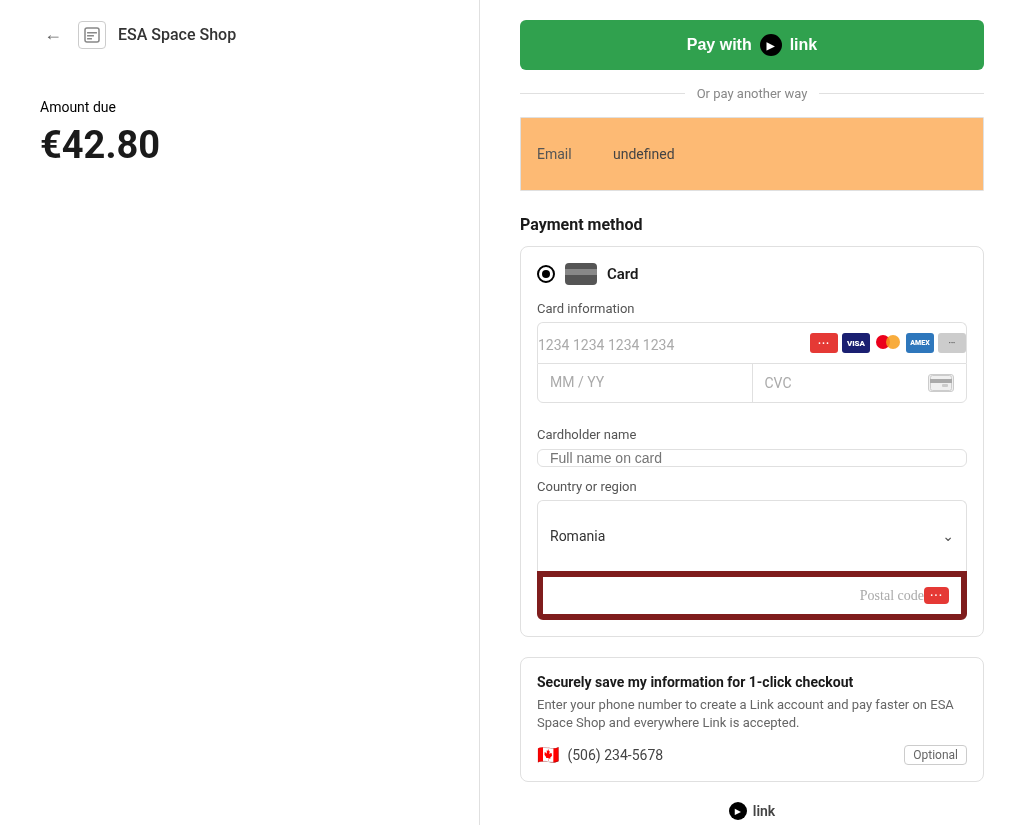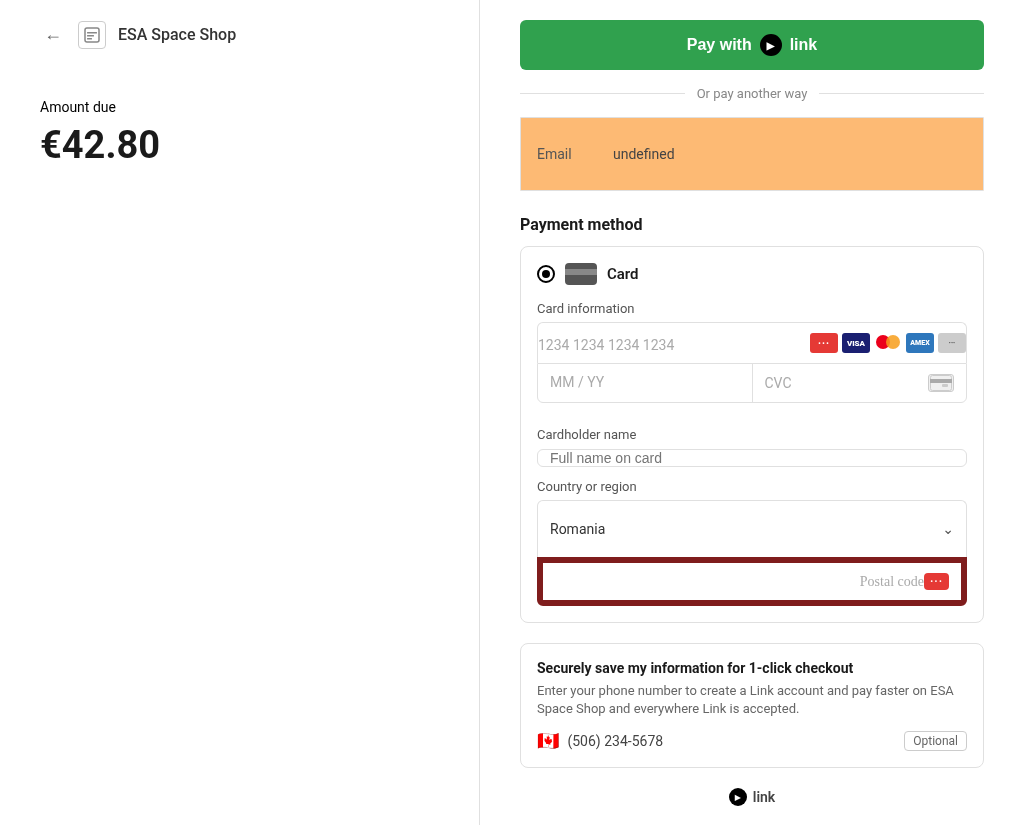--- a/index.html
+++ b/index.html
@@ -313,21 +313,21 @@
       font-size: 14px;
       color: #aaa;
       margin-bottom: 12px;
       outline: none;
     }
 
     .country-select {
       width: 100%;
       border: 1px solid #e0e0e0;
       border-radius: 6px 6px 0 0;
-      padding: 20px 12px;
+      padding: 27px 12px;
       font-size: 14px;
       color: #333;
       display: flex;
       align-items: center;
       justify-content: space-between;
       cursor: pointer;
       border-bottom: none;
     }
 
     .postal-row {

